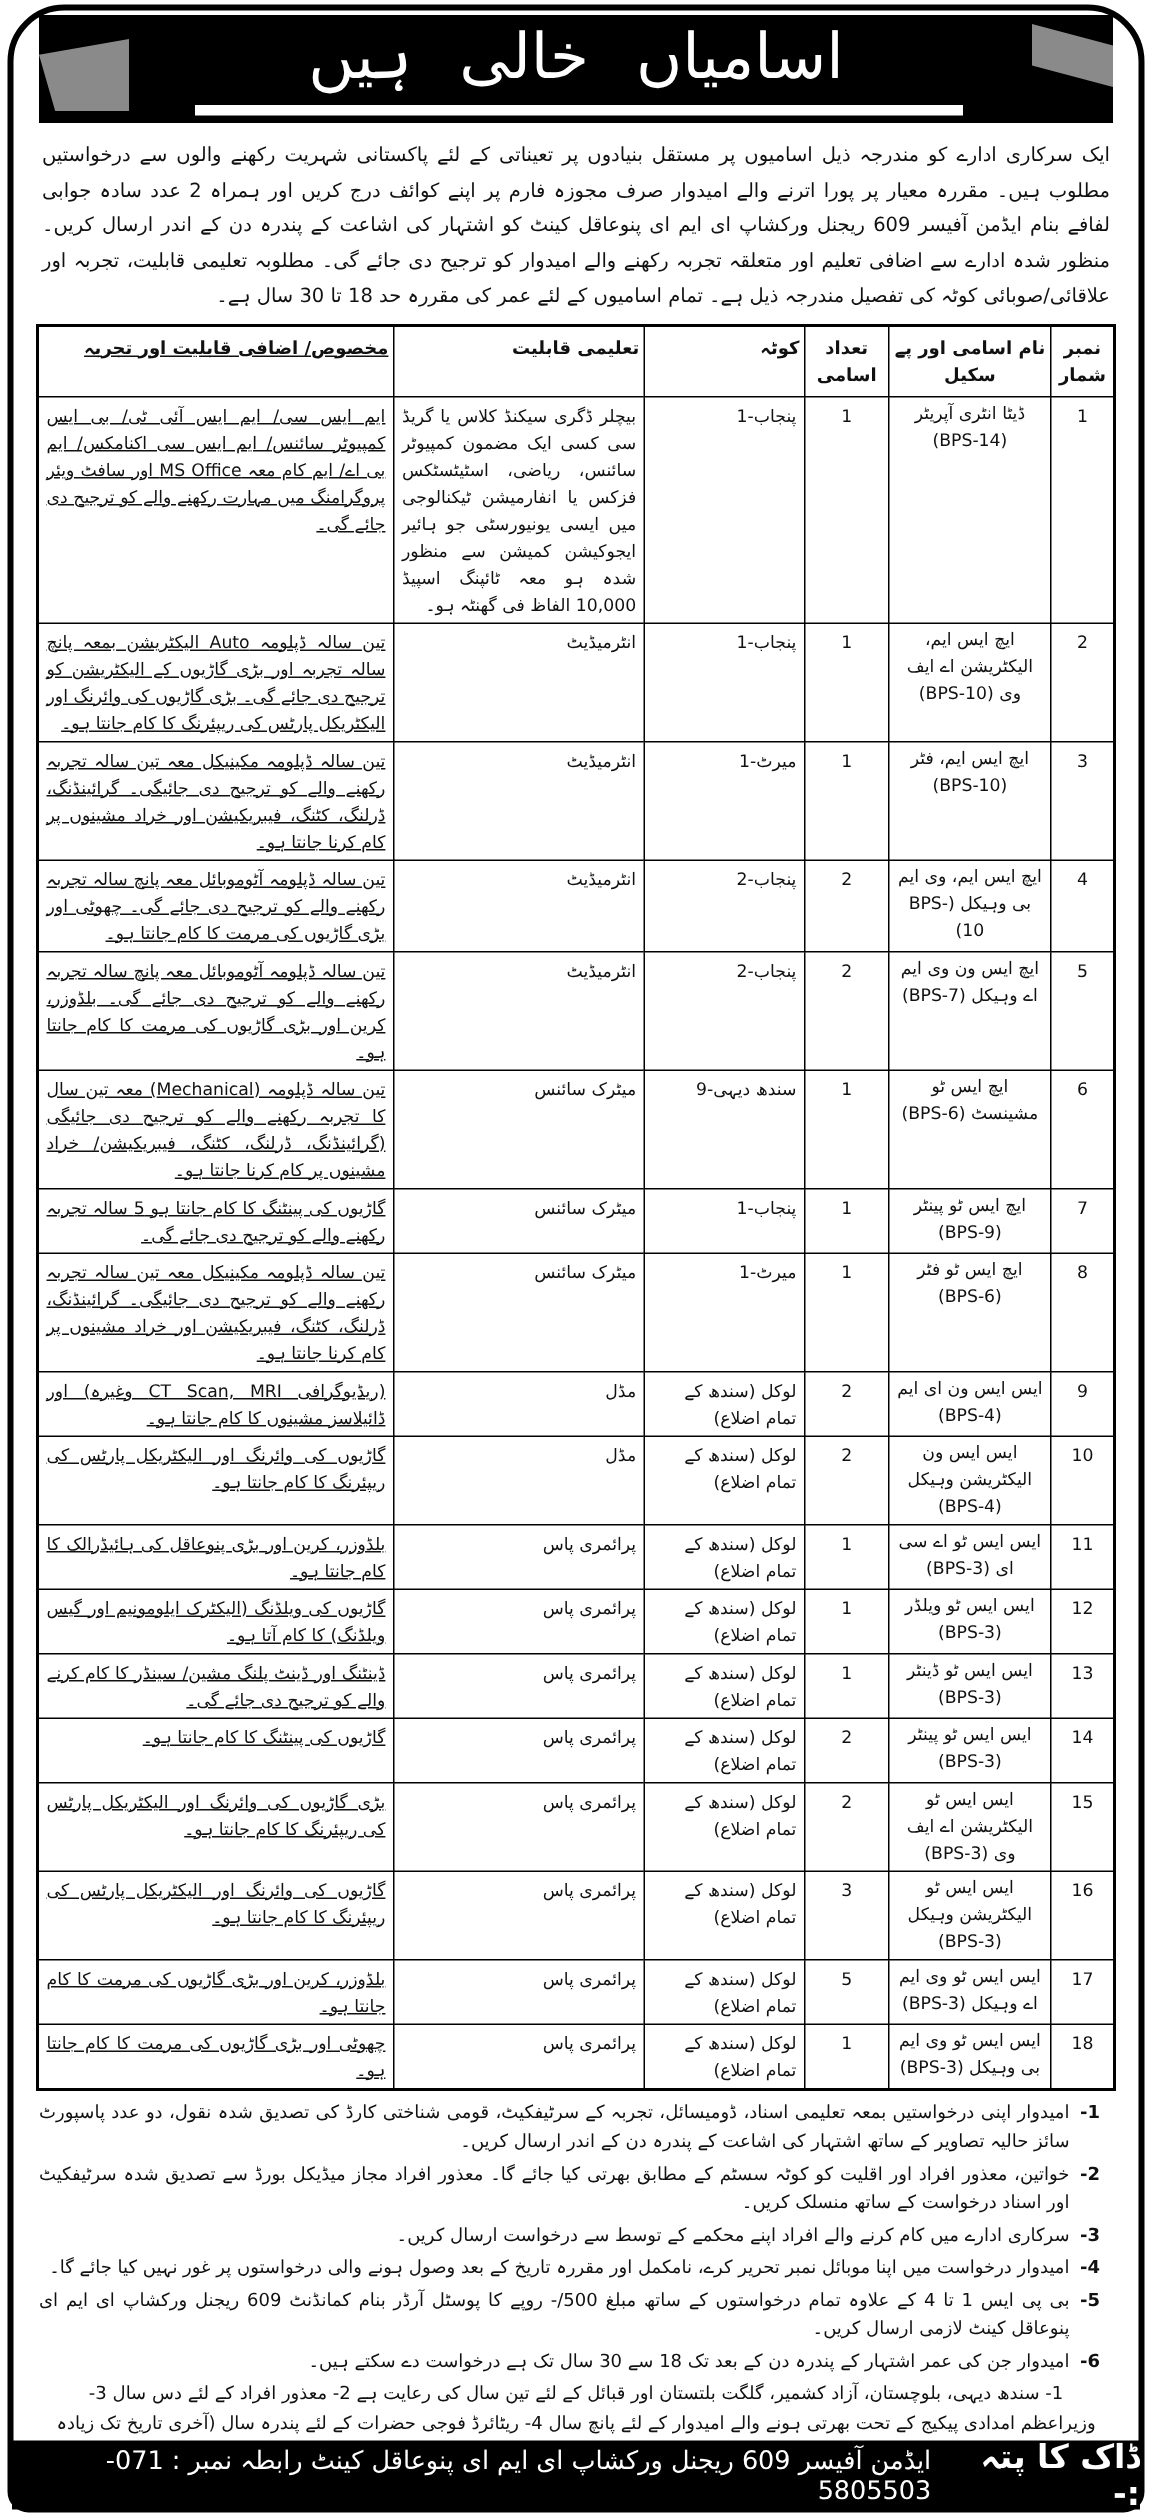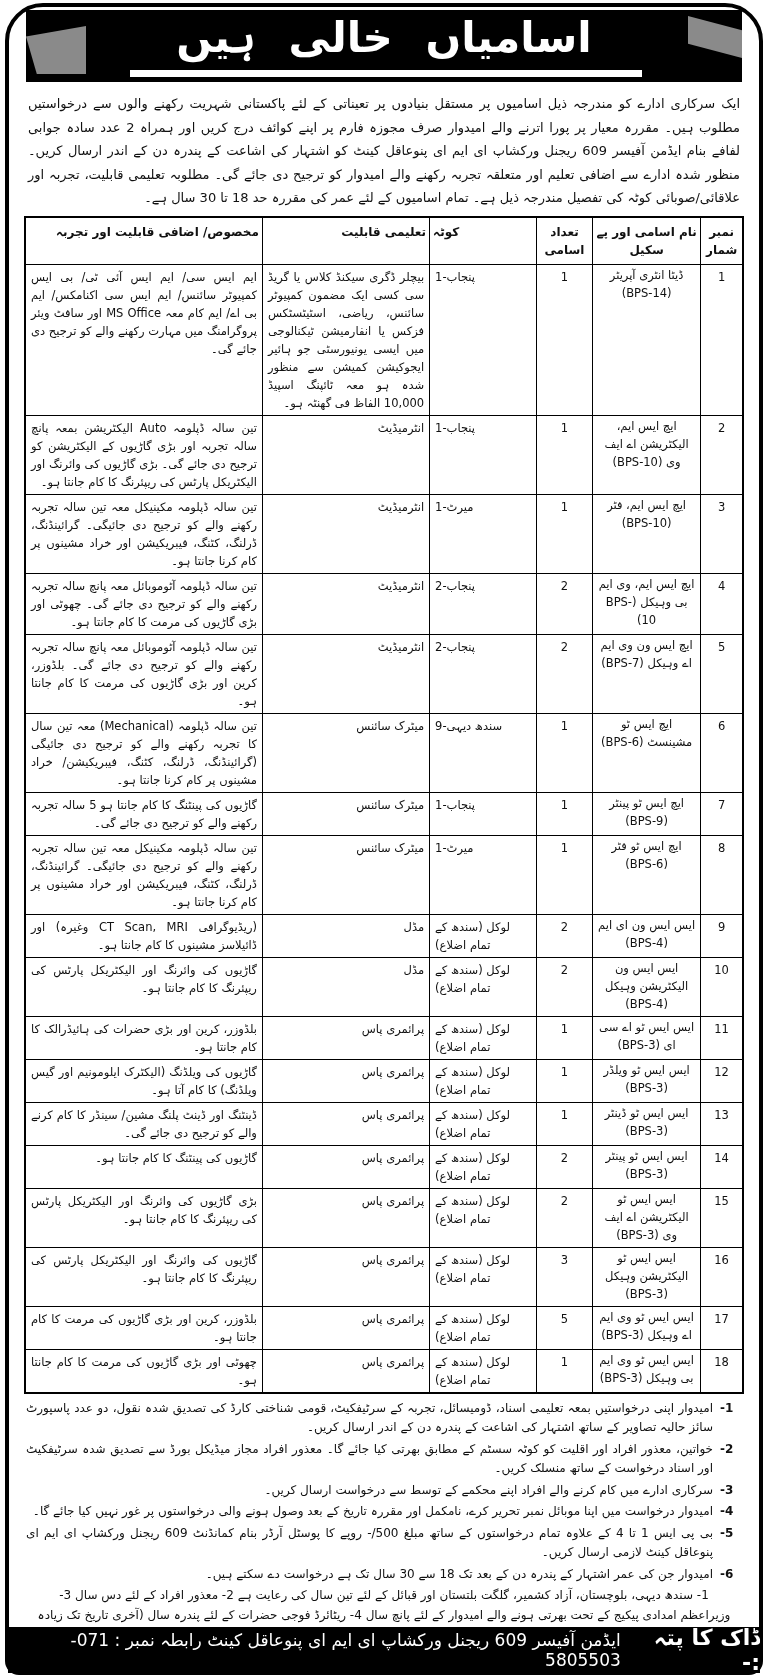--- a/index.html
+++ b/index.html
@@ -27,21 +27,21 @@
     background:#8a8a8a;
     clip-path:polygon(0 22%, 100% 0, 100% 100%, 18% 100%);
   }
   .ribbon-r {
     position:absolute; right:0; top:6px; width:54px; height:42px;
     background:#8a8a8a;
     clip-path:polygon(0 0, 100% 34%, 100% 100%, 0 66%);
   }
   .title-text {
     position:absolute; left:0; right:0; top:0; height:58px;
-    color:#fff; font-weight:bold; font-size:42px; line-height:56px;
+    color:#fff; font-weight:normal; font-size:42px; line-height:56px;
     text-align:center; letter-spacing:2px; word-spacing:18px;
   }
   .title-underline {
     position:absolute; left:104px; right:100px; bottom:5px; height:7px;
     background:#fff;
   }
 
   
   .intro {
     margin:10px 4px 6px 4px;
@@ -55,23 +55,23 @@
   }
   table.vac th, table.vac td {
     border:1.5px solid #000; vertical-align:top;
     padding:3px 5px; font-size:11.5px; line-height:18px;
     overflow:hidden;
   }
   table.vac th { font-weight:bold; font-size:12px; padding:5px 3px; height:22px; }
   .c-sno  { width:5.2%;  text-align:center; }
   .c-post { width:15%;   text-align:center;margin-left:37px; }
   .c-count{ width:7.3%;  text-align:center; }
-  .c-quota{ width:14.8%; text-align:left; }
+  .c-quota{ width:14.8%; text-align:right; }
   .c-edu  { width:23.7%; text-align:right; }
-  .c-spec { width:34%;   text-align:justify; text-align-last:right; }
+  .c-spec { width:34%;   text-align:justify; text-align-last:right;text-decoration:underline; }
   tbody tr:first-child .c-edu { text-align:justify; text-align-last:right; }
   tbody td.c-post { padding-top:1px; }
 
   
   .notes { margin:5px 2px 0 2px; }
   .note { display:flex; gap:7px; font-size:12px; line-height:19.5px; margin-bottom:2px; }
   .note-num { flex:0 0 22px; text-align:left; font-weight:bold; }
   .note-text { flex:1; text-align:justify; }
   .note.sub { padding:0 10px; }
   .note.sub .note-text { text-align:center; }
@@ -204,21 +204,21 @@
         <td class="c-edu">مڈل</td>
         <td class="c-spec">گاڑیوں کی وائرنگ اور الیکٹریکل پارٹس کی ریپئرنگ کا کام جانتا ہو۔</td>
       </tr>
 
       <tr>
         <td class="c-sno">11</td>
         <td class="c-post">ایس ایس ٹو اے سی ای (BPS-3)</td>
         <td class="c-count">1</td>
         <td class="c-quota">لوکل (سندھ کے تمام اضلاع)</td>
         <td class="c-edu">پرائمری پاس</td>
-        <td class="c-spec">بلڈوزر، کرین اور بڑی حضرات کی ہائیڈرالک کا کام جانتا ہو۔</td>
+        <td class="c-spec">بلڈوزر، کرین اور بڑی پنوعاقل کی ہائیڈرالک کا کام جانتا ہو۔</td>
       </tr>
 
       <tr>
         <td class="c-sno">12</td>
         <td class="c-post">ایس ایس ٹو ویلڈر (BPS-3)</td>
         <td class="c-count">1</td>
         <td class="c-quota">لوکل (سندھ کے تمام اضلاع)</td>
         <td class="c-edu">پرائمری پاس</td>
         <td class="c-spec">گاڑیوں کی ویلڈنگ (الیکٹرک ایلومونیم اور گیس ویلڈنگ) کا کام آتا ہو۔</td>
       </tr>

